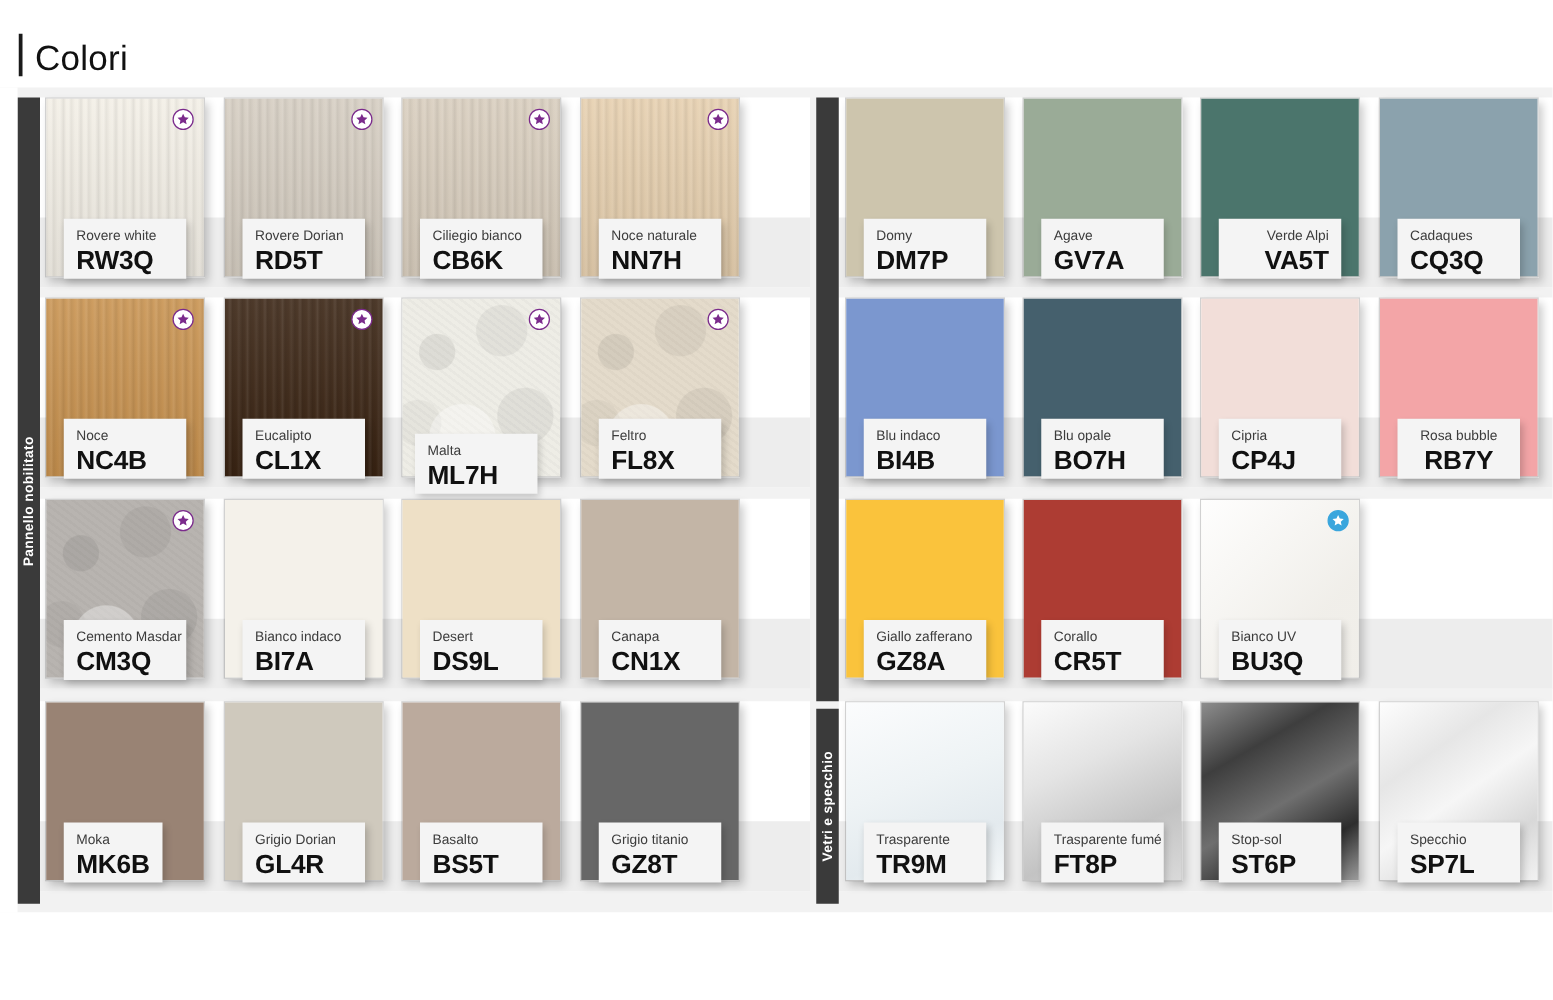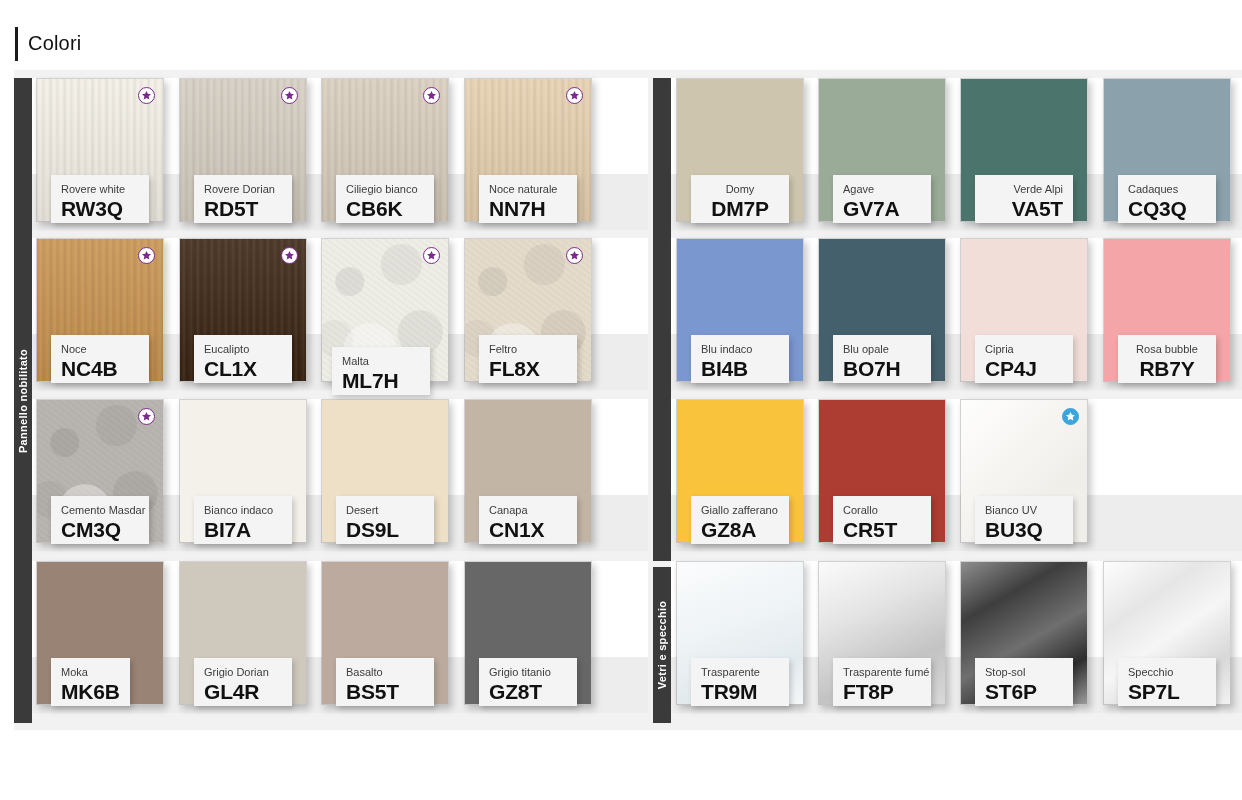--- a/index.html
+++ b/index.html
@@ -7,21 +7,21 @@
     width:1242px;height:800px;
     background:#ffffff;
     font-family:"Liberation Sans","DejaVu Sans",sans-serif;
     overflow:hidden;
     position:relative;
   }
 
   
   #header{position:absolute;left:0;top:0;width:1242px;height:70px;background:#fff;}
   #header .rule{position:absolute;left:15px;top:27px;width:3px;height:34px;background:#1a1a1a;}
-  #header .title{position:absolute;left:28px;top:33px;font-size:20px;font-weight:400;color:#111;letter-spacing:.2px;line-height:1;}
+  #header .title{position:absolute;left:28px;top:33px;font-size:28px;font-weight:400;color:#111;letter-spacing:.2px;line-height:1;}
 
   
   #board{position:absolute;left:0;top:70px;width:1242px;height:660px;}
 
   
   .halfbg{position:absolute;top:0;background:#f2f2f2;}
   .halfbg.left{left:0;width:648px;height:660px;}
   .halfbg.right{left:648px;width:594px;height:660px;}
 
   
@@ -273,21 +273,21 @@
       <div class="swatch" style="left: 464px; top: 491px; width: 128px; height: 144px;">
         <div class="tex" style="background: rgb(103, 103, 103);"></div>
       </div>
       <div class="labelcard" style="left: 479px; top: 588px; width: 98px; height: 48px;">
         <div class="nm">Grigio titanio</div>
         <div class="cd">GZ8T</div>
       </div>
       <div class="swatch" style="left: 676px; top: 8px; width: 128px; height: 144px;">
         <div class="tex" style="background: rgb(205, 197, 173);"></div>
       </div>
-      <div class="labelcard" style="left: 691px; top: 105px; width: 98px; height: 48px; text-align: center;">
+      <div class="labelcard" style="left: 691px; top: 105px; width: 98px; height: 48px;">
         <div class="nm">Domy</div>
         <div class="cd">DM7P</div>
       </div>
       <div class="swatch" style="left: 818px; top: 8px; width: 128px; height: 144px;">
         <div class="tex" style="background: rgb(154, 171, 151);"></div>
       </div>
       <div class="labelcard" style="left: 833px; top: 105px; width: 98px; height: 48px;">
         <div class="nm">Agave</div>
         <div class="cd">GV7A</div>
       </div>

